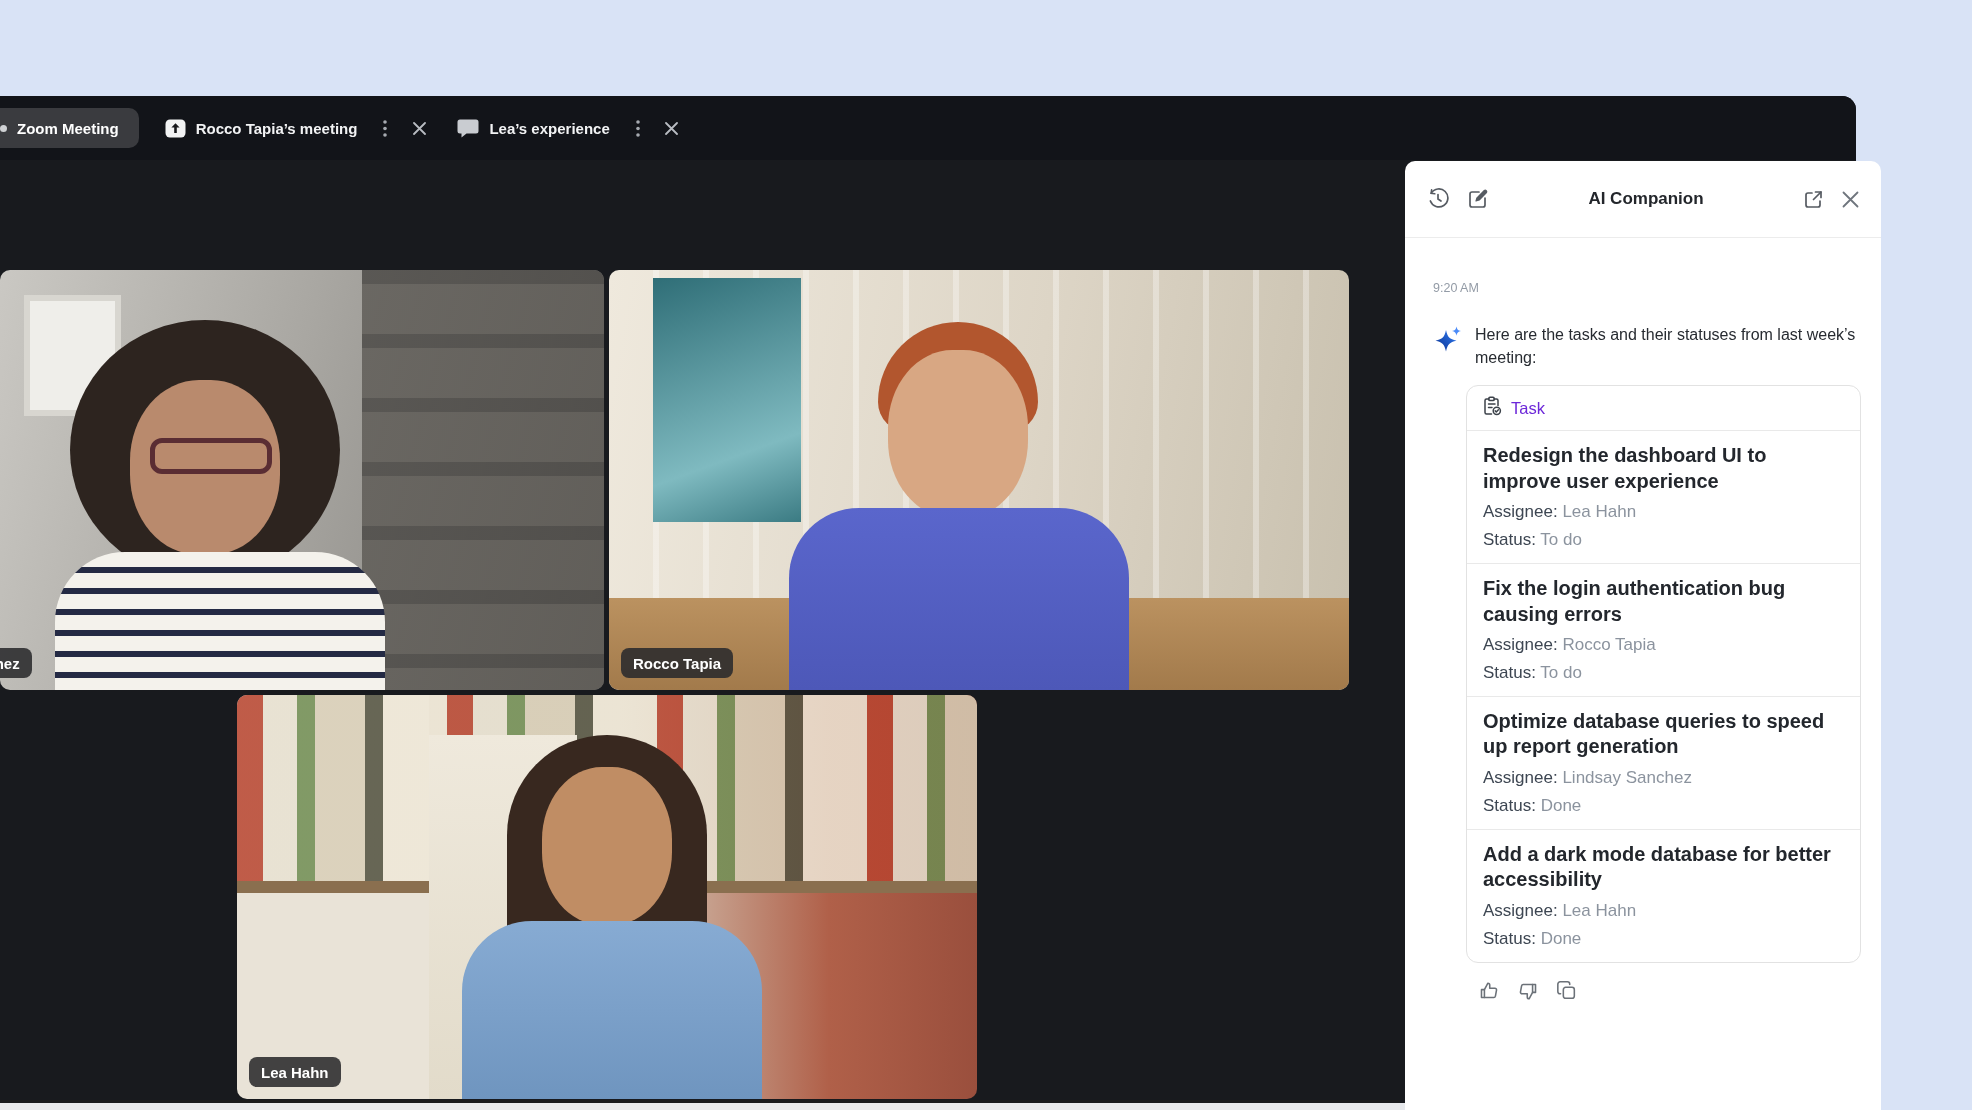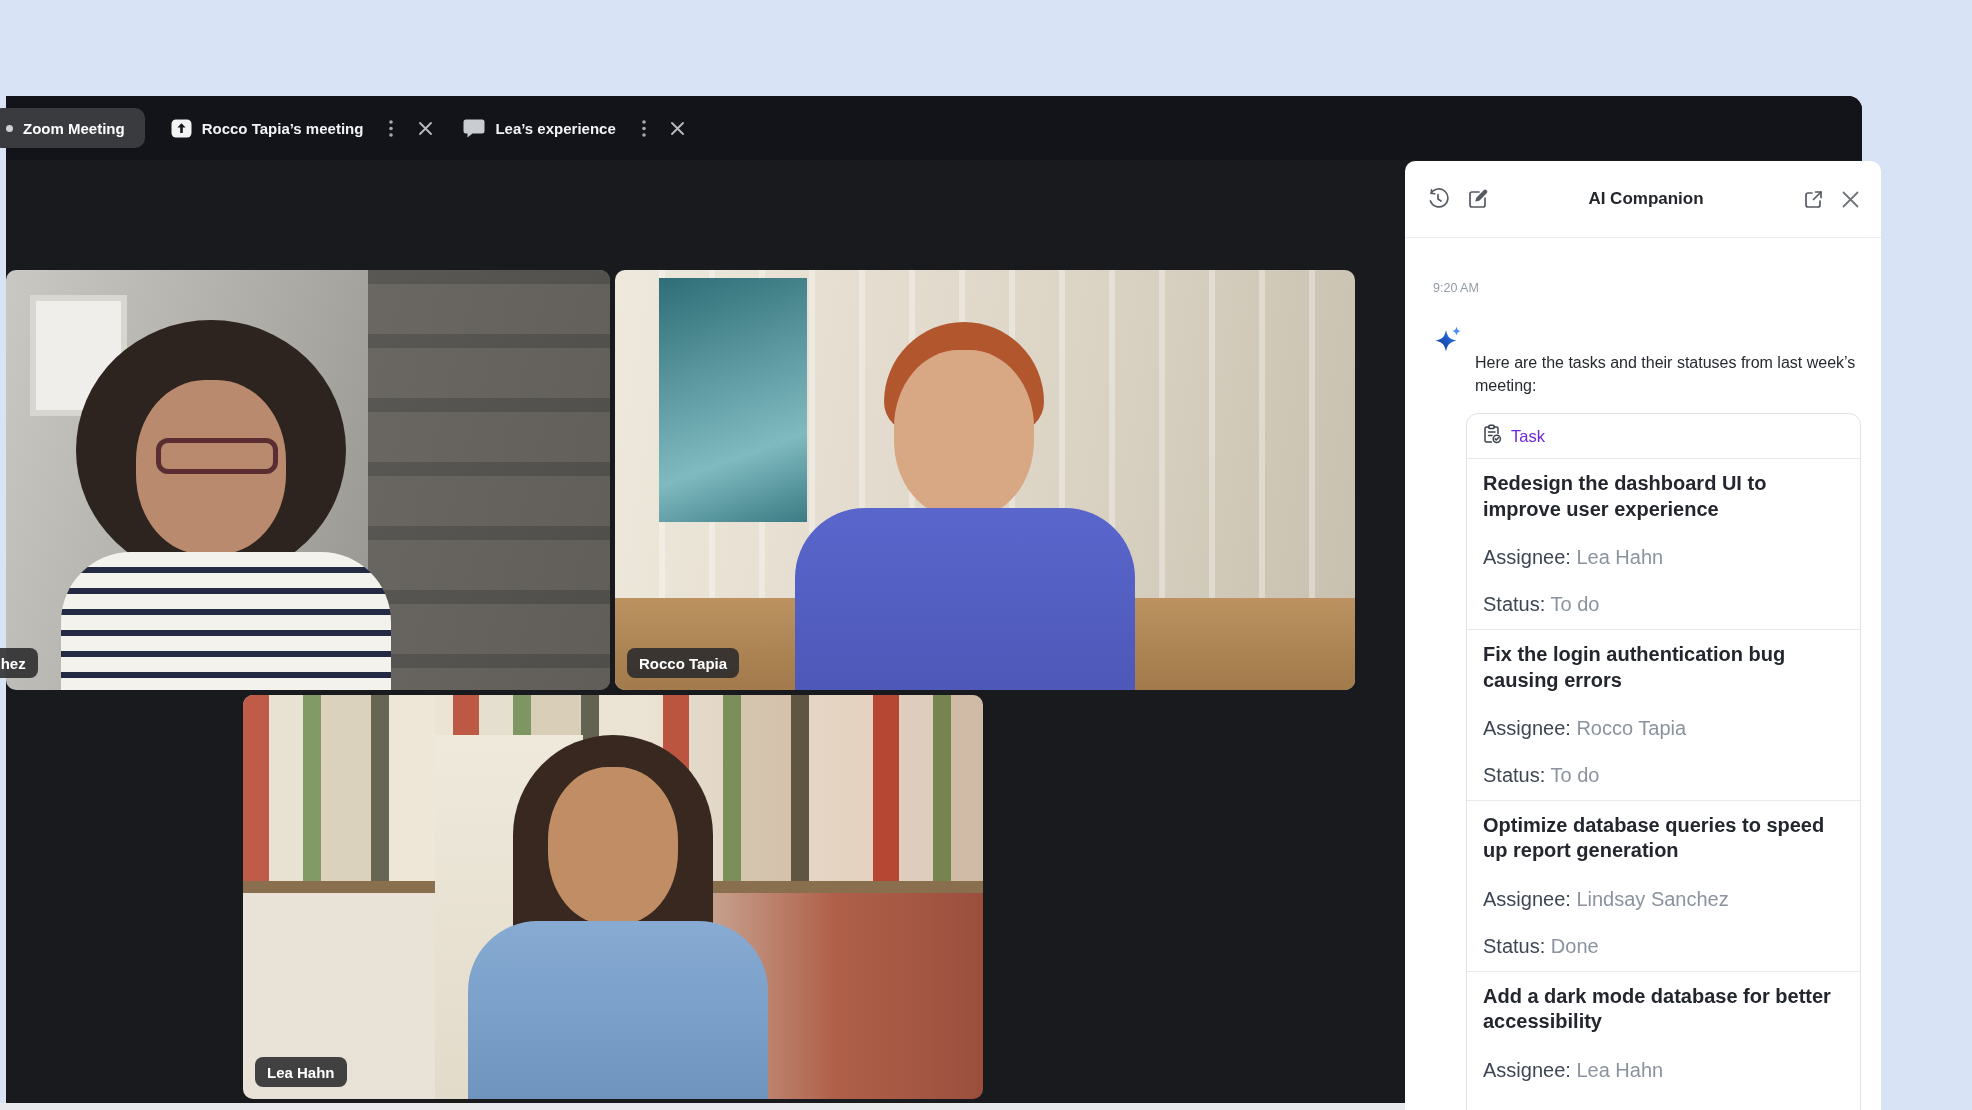--- a/index.html
+++ b/index.html
@@ -4,21 +4,21 @@
 <style>
   html,body{margin:0;padding:0;overflow:hidden;}
   body{
     width:1972px;height:1110px;position:relative;
     background:#d9e3f6;
     font-family:"Liberation Sans","DejaVu Sans",sans-serif;
     -webkit-font-smoothing:antialiased;
   }
   
   .window{
-    position:absolute;left:6px;top:96px;width:1856px;height:1007px;
+    position:absolute;left:0;top:96px;width:1856px;height:1007px;
     background:#181a1e;border-radius:0 14px 0 0;
   }
   .tabbar{
     position:absolute;left:0;top:0;width:100%;height:64px;
     background:#121419;border-radius:0 14px 0 0;
     display:flex;align-items:center;
   }
   .tab-active{
     margin-left:-14px;height:40px;display:flex;align-items:center;gap:10px;
     background:#3a3b3f;border-radius:10px;padding:0 20px 0 14px;
@@ -77,32 +77,32 @@
   .ph-right{display:flex;align-items:center;gap:18px;}
   .icon-btn{display:flex;align-items:center;justify-content:center;cursor:pointer;}
   .chat{padding:34px 20px 0 28px;}
   .bubble{
     margin-left:42px;background:#d9e6fa;border-radius:12px;
     padding:14px 16px;color:#3e4956;font-size:16px;line-height:1.5;
   }
   .stamp{text-align:left;margin-top:9px;font-size:12.5px;color:#939ba6;}
   .ai-row{display:flex;gap:12px;margin-top:28px;}
   .ai-avatar{flex:0 0 30px;padding-top:2px;}
-  .ai-text{font-size:16px;line-height:1.45;color:#272b31;margin-top:28px;}
+  .ai-text{font-size:16px;line-height:1.45;color:#272b31;}
   .task-card{
     margin:16px 0 0 33px;border:1px solid #e2e2e2;border-radius:12px;background:#fff;
   }
   .card-header{
     display:flex;align-items:center;gap:9px;padding:10px 16px;
     border-bottom:1px solid #e9e9e9;font-size:16.5px;color:#6d28d9;font-weight:400;
   }
   .task-row{padding:12px 16px 13px 16px;border-bottom:1px solid #e9e9e9;}
   .task-row:last-child{border-bottom:none;}
   .task-title{font-size:20px;font-weight:700;color:#23272d;line-height:1.27;}
-  .task-meta{margin-top:24px;font-size:20px;}
+  .task-meta{margin-top:8px;font-size:17px;}
   .m-label{color:#3d4652;}
   .m-val{color:#8b939e;}
   .feedback{display:flex;gap:17px;margin:17px 0 0 45px;padding-bottom:30px;}
   
   .bottom-strip{position:absolute;left:0;top:1103px;width:1405px;height:7px;background:#e7e9ed;}
 </style>
 </head>
 <body>
 
 <div class="window">

